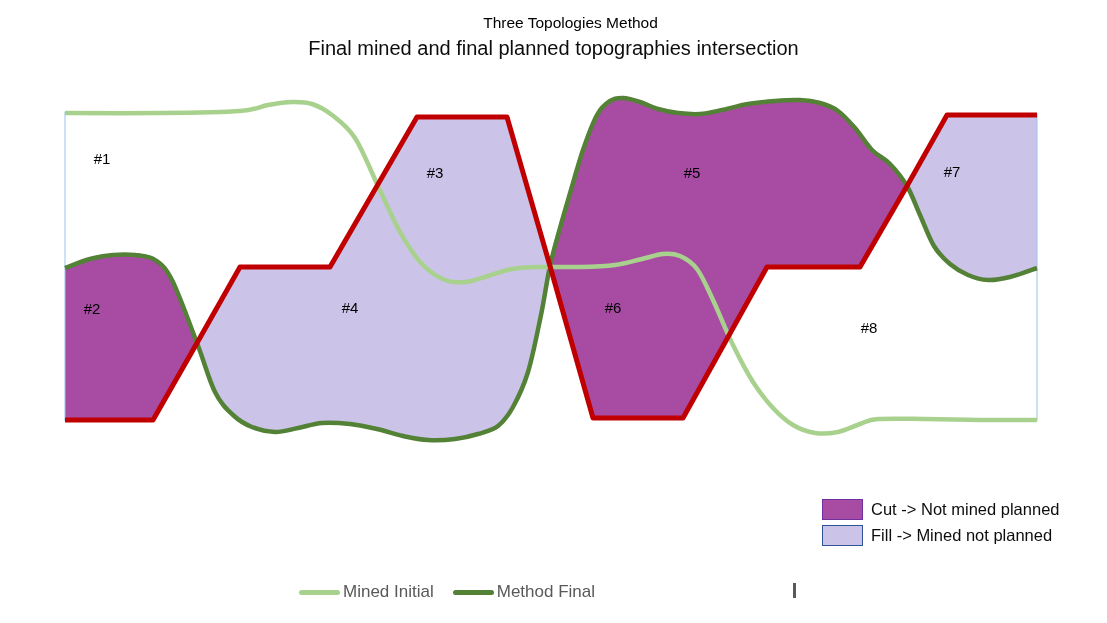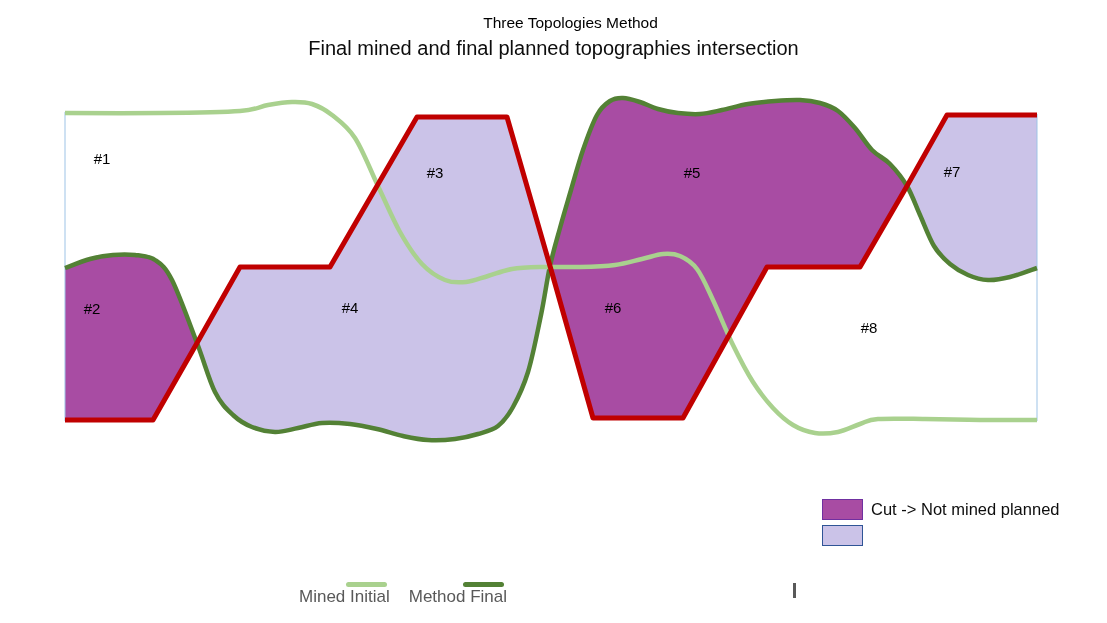--- a/index.html
+++ b/index.html
@@ -12,21 +12,21 @@
   .chart-subtitle{font-size:20px;margin-top:5px;color:#0d0d0d;}
   #chart-svg{position:absolute;left:0;top:0;}
   .region-label{font-size:15px;fill:#000;}
   .right-legend{position:absolute;left:817px;top:497px;width:286px;}
   .rl-title{font-size:17px;color:#111;margin-bottom:17px;white-space:nowrap;}
   .rl-row{display:flex;align-items:center;height:24px;margin-bottom:2px;}
   .swatch{width:41px;height:21px;border:1.5px solid #555;box-sizing:border-box;
           margin-left:5px;margin-right:8px;flex:0 0 auto;}
   .rl-label{font-size:16.5px;color:#0d0d0d;white-space:nowrap;}
   .bottom-legend{position:absolute;left:299px;top:582px;display:flex;align-items:center;}
-  .bl-item{display:flex;align-items:flex-end;margin-right:19px;flex-direction:column;}
+  .bl-item{display:flex;align-items:center;margin-right:19px;}
   .dash{width:41px;height:5px;border-radius:2.5px;margin-right:3px;flex:0 0 auto;}
   .bl-label{font-size:17px;color:#595959;white-space:nowrap;}
   .cursor-mark{position:absolute;left:793px;top:583px;width:3px;height:15px;}
 </style>
 </head>
 <body>
 
 <div class="titles">
   <div class="chart-title">Three Topologies Method</div>
   <div class="chart-subtitle">Final mined and final planned topographies intersection</div>
@@ -52,20 +52,21 @@
     <text x="869" y="327" text-anchor="middle" dominant-baseline="central" class="region-label">#8</text>
   </svg>
 
 <div class="right-legend">
   <div class="rl-row">
     <span class="swatch" style="background: rgb(168, 76, 163); border-color: rgb(112, 48, 160);"></span>
     <span class="rl-label">Cut -&gt; Not mined planned</span>
   </div>
   <div class="rl-row">
     <span class="swatch" style="background: rgb(203, 195, 232); border-color: rgb(47, 84, 150);"></span>
+    <span class="rl-label">Fill -&gt; Mined not planned</span>
   </div>
 </div>
 
 <div class="bottom-legend">
   <div class="bl-item">
     <span class="dash" style="background: rgb(169, 209, 142);"></span>
     <span class="bl-label">Mined Initial</span>
   </div>
   <div class="bl-item">
     <span class="dash" style="background: rgb(83, 129, 53);"></span>

